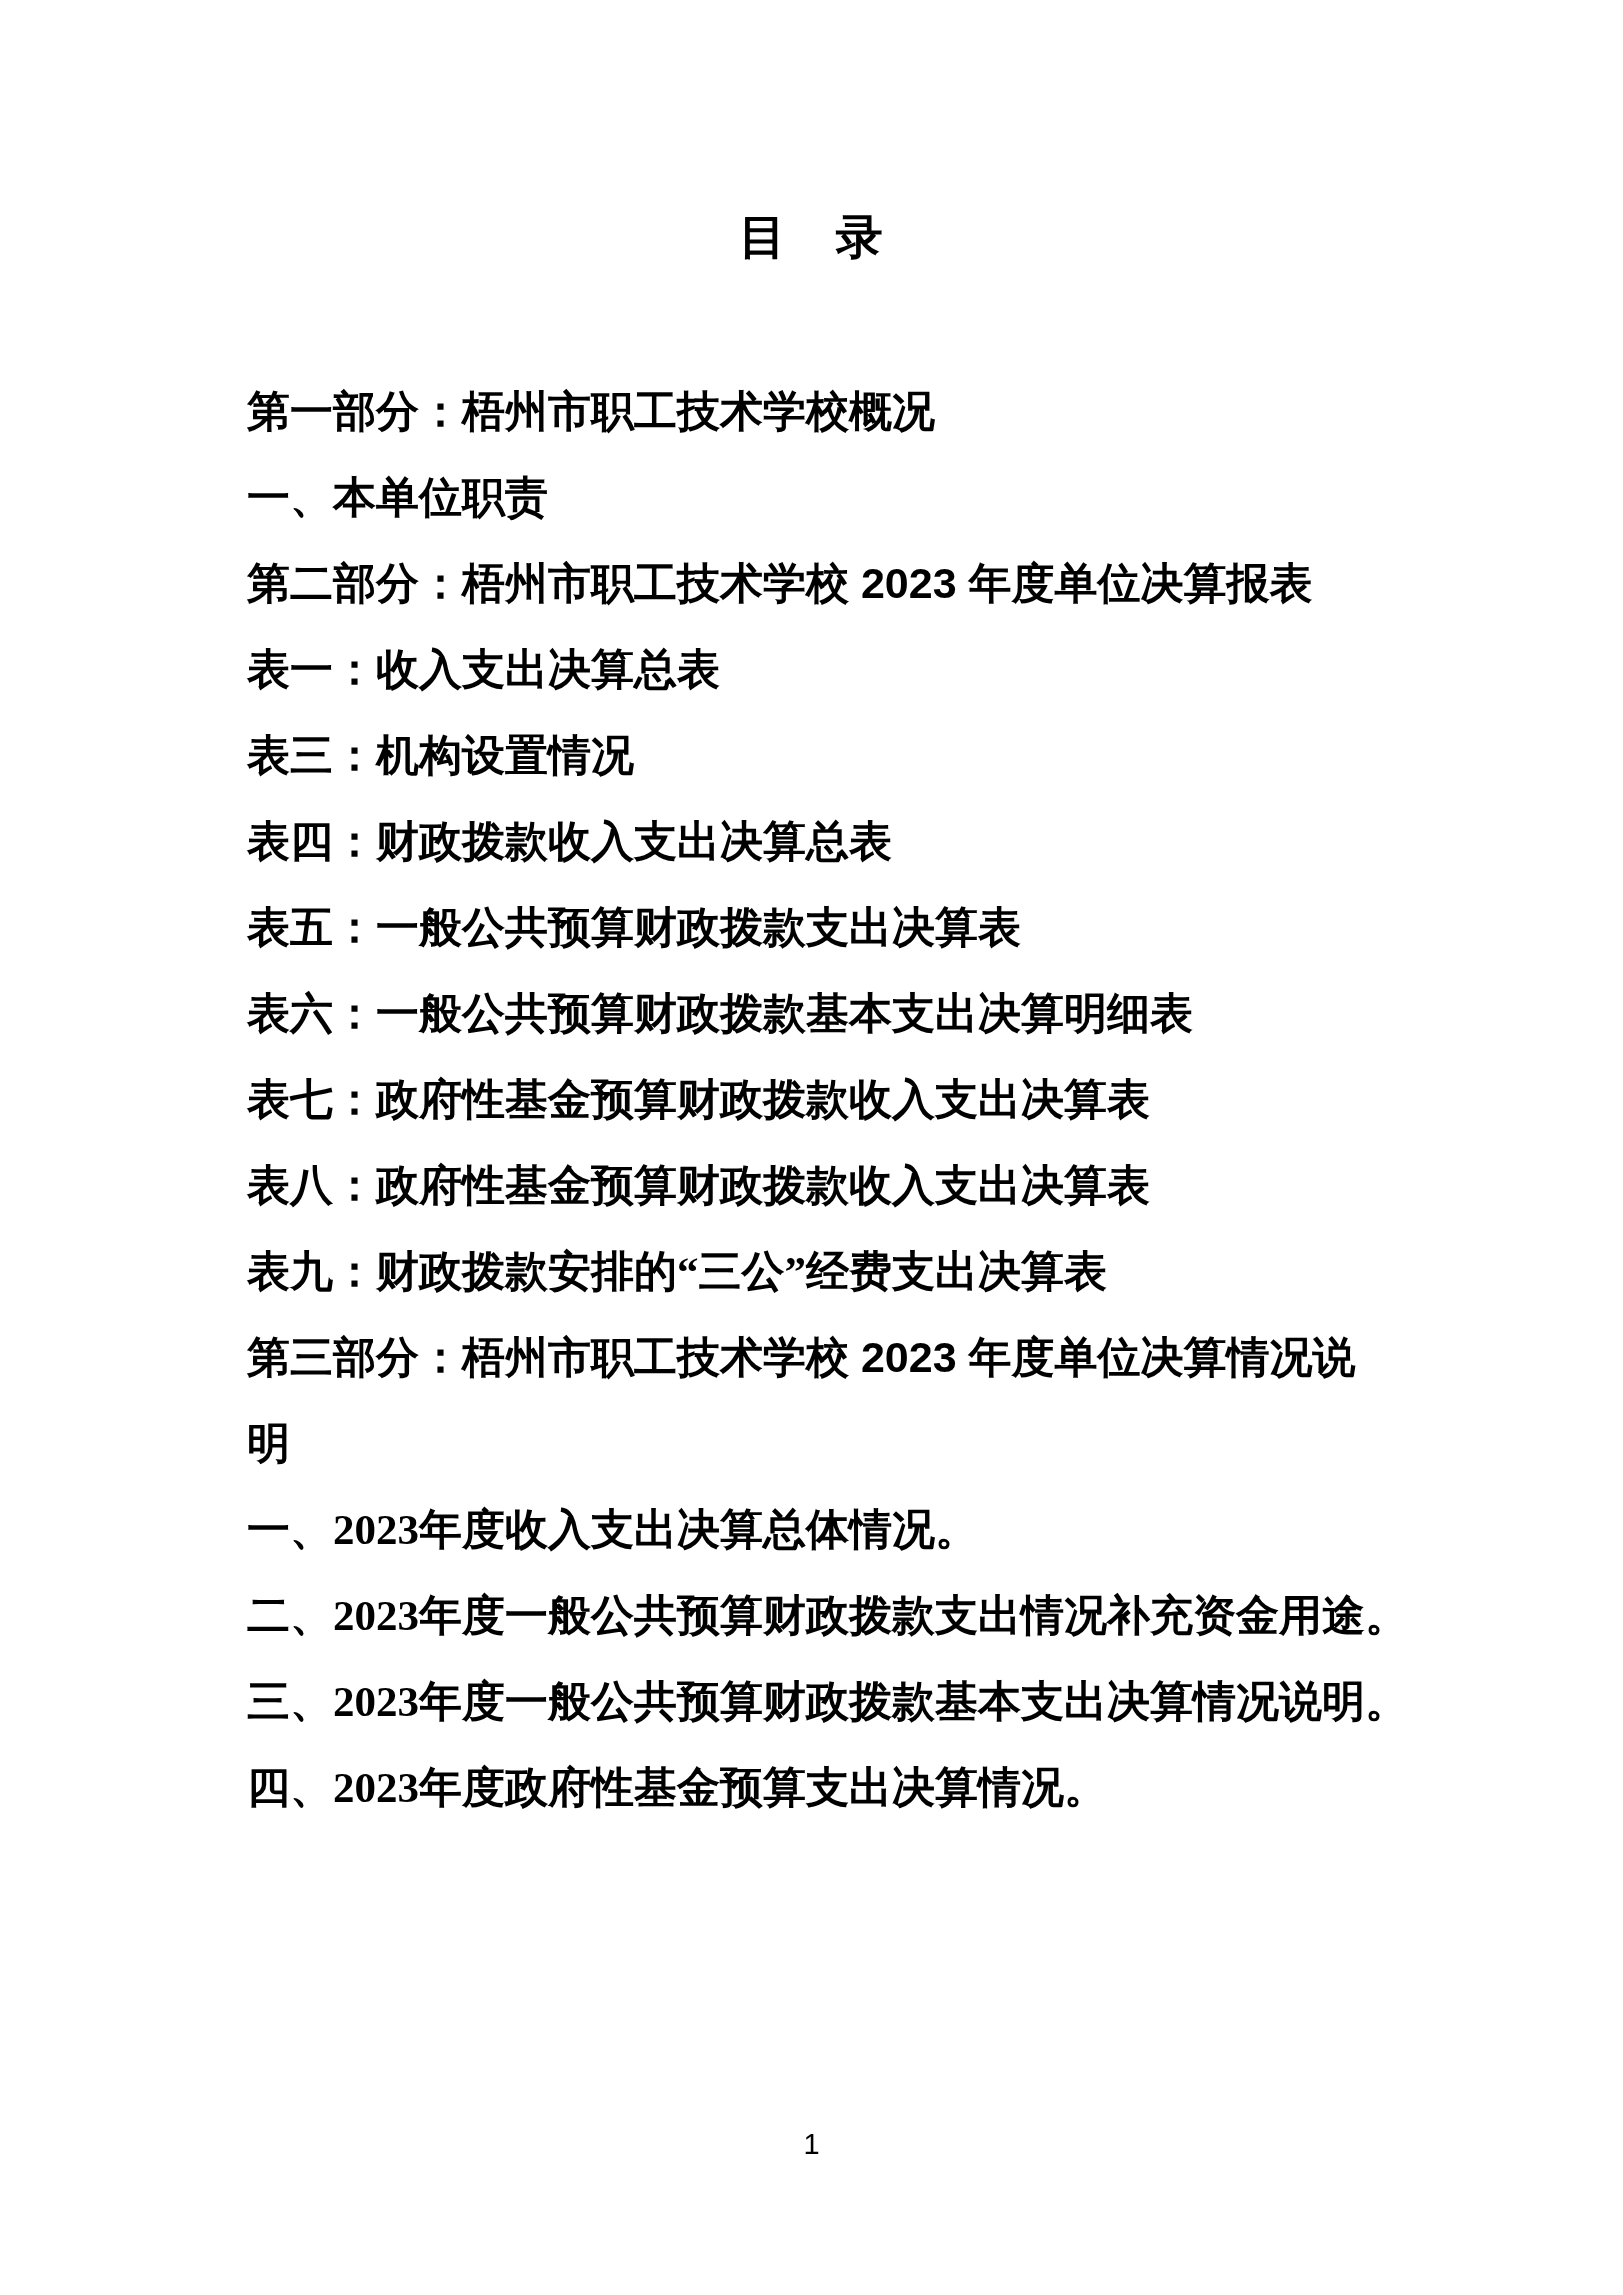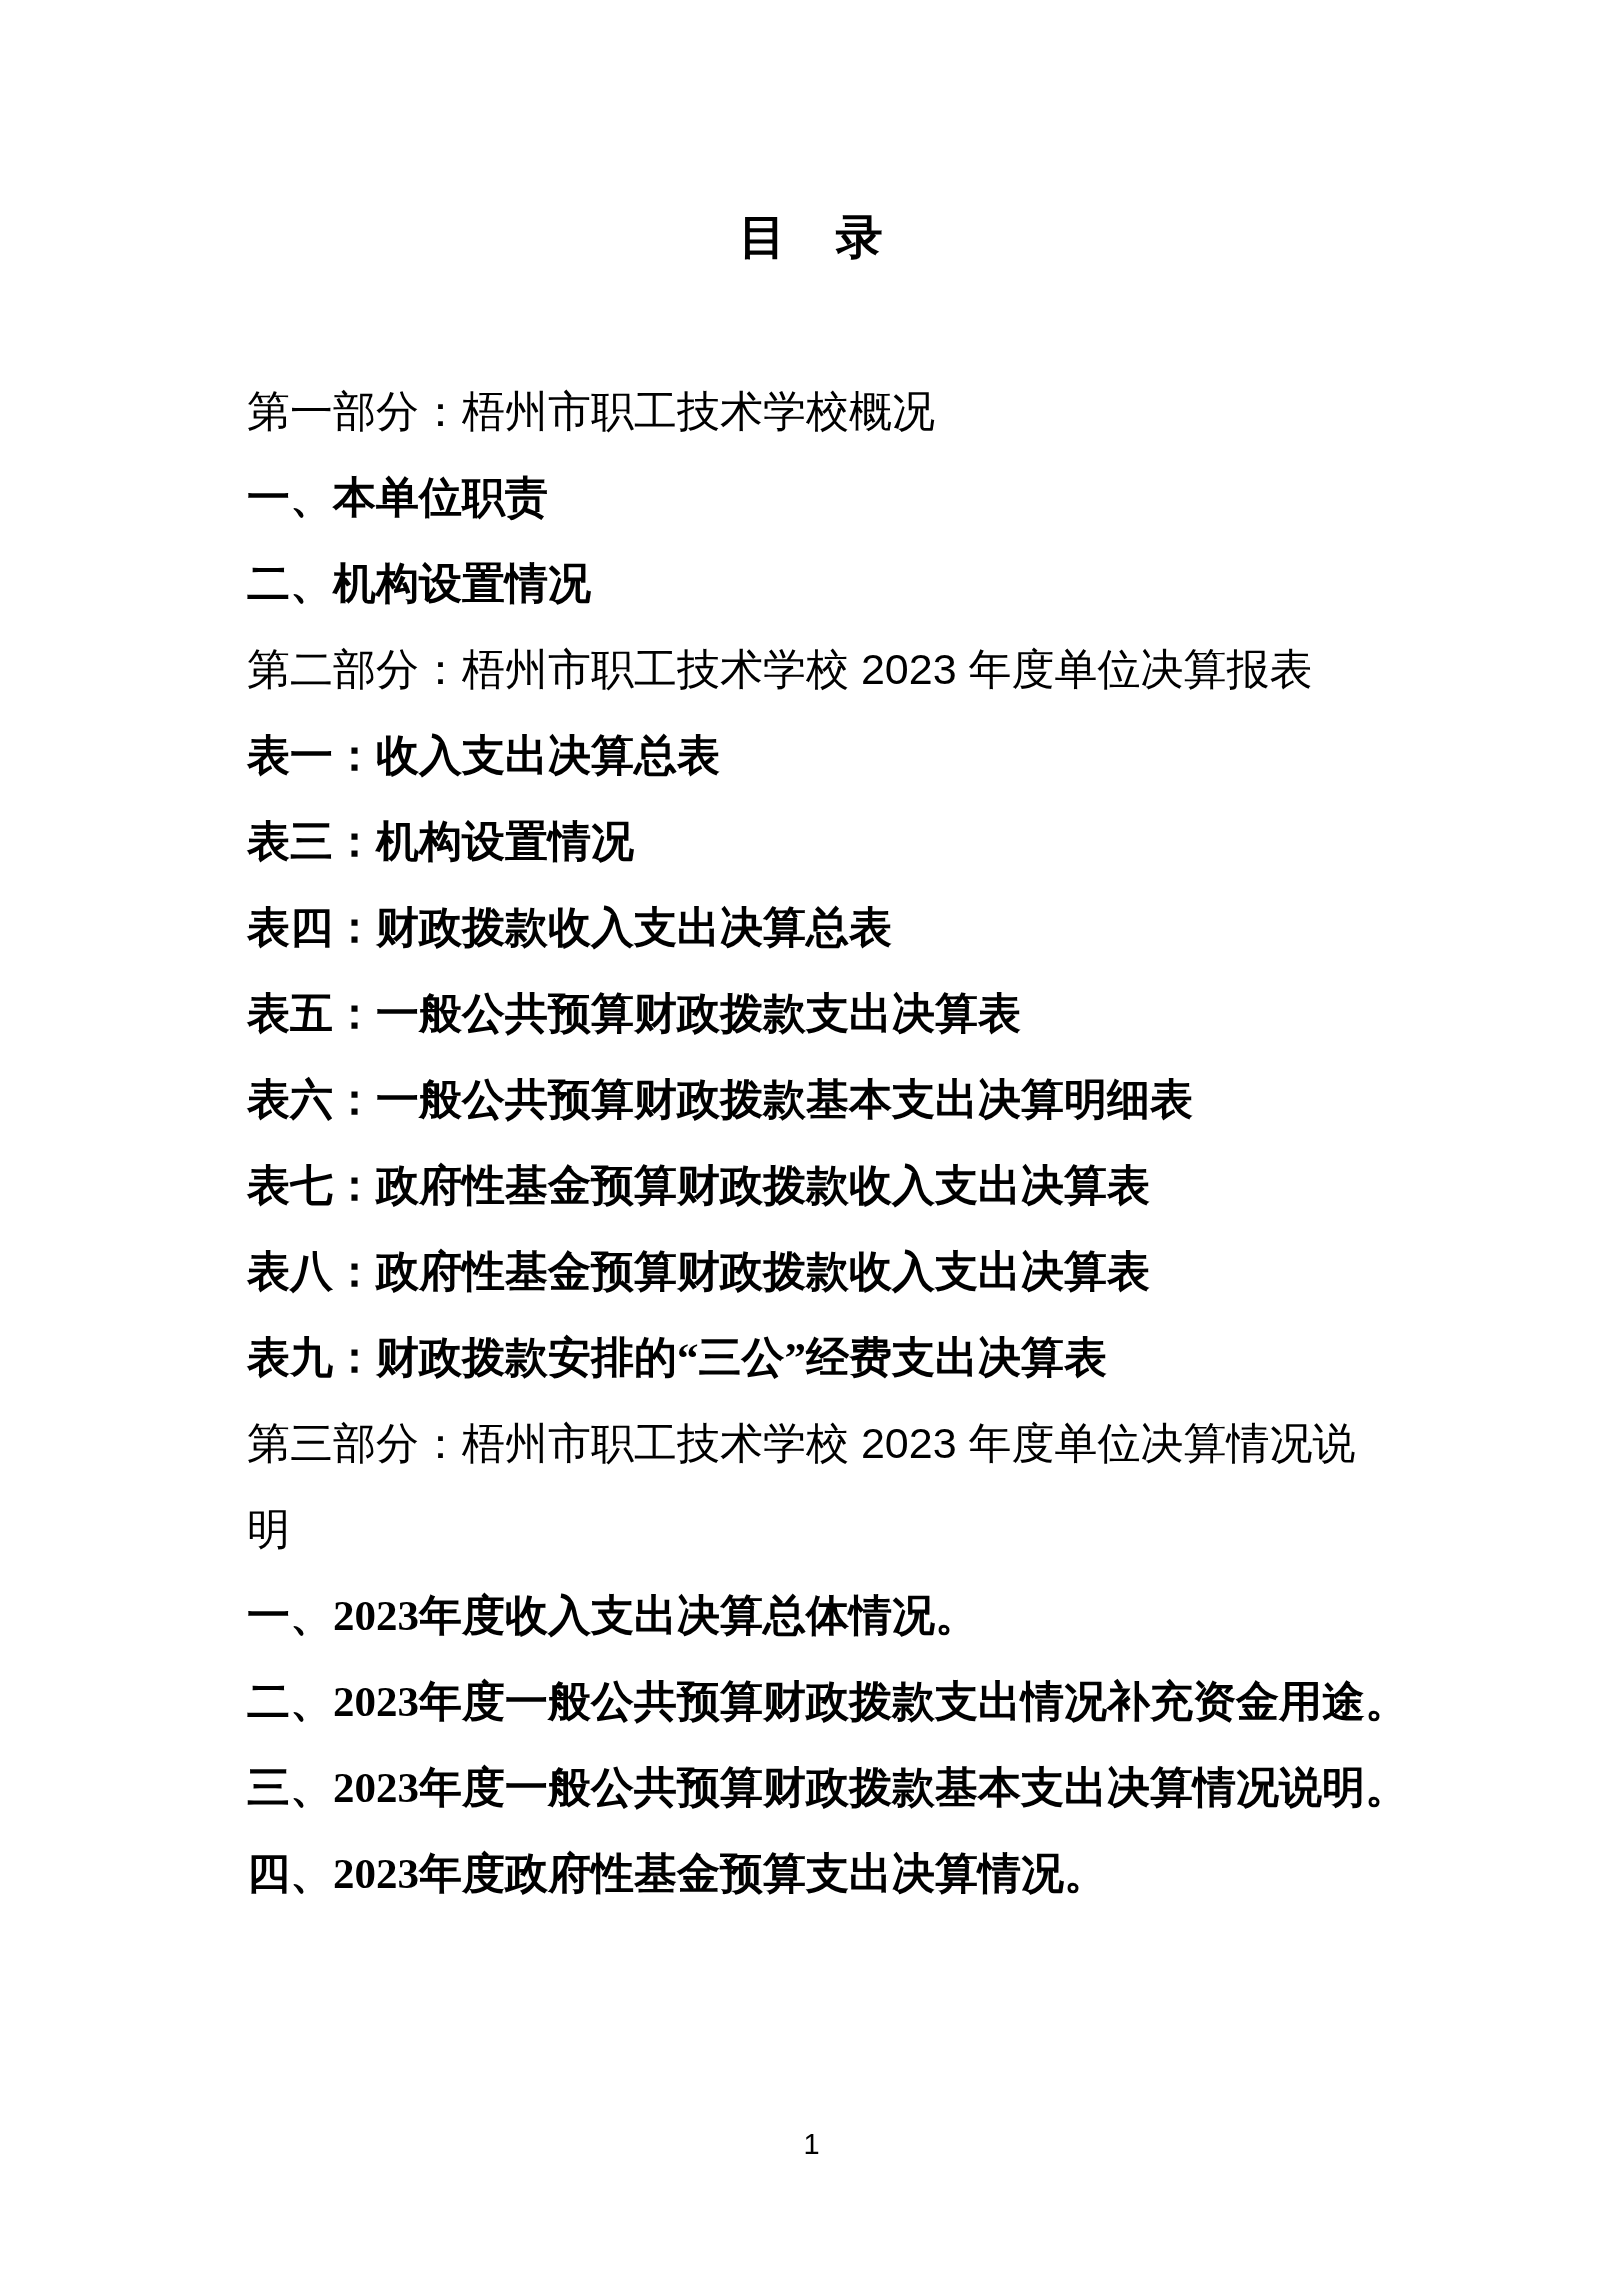--- a/index.html
+++ b/index.html
@@ -38,21 +38,21 @@
   .toc-line {
     height: 86px;
     display: flex;
     align-items: center;
     white-space: nowrap;
     font-size: 43px;
     color: #000000;
   }
   .toc-line.heading {
     font-family: "Liberation Sans", "DejaVu Sans", sans-serif;
-    font-weight: normal;
+    font-weight: bold;
   }
   .toc-line.body {
     font-family: "Liberation Serif", "DejaVu Serif", serif;
     font-weight: bold;
   }
   .page-number {
     position: absolute;
     top: 2127px;
     left: 0;
     width: 100%;
@@ -66,21 +66,20 @@
 </head>
 <body>
 
 <div class="page">
 
   <h1 class="doc-title">目　录</h1>
 
   <div class="toc">
     <div class="toc-line heading">第一部分：梧州市职工技术学校概况</div>
     <div class="toc-line body">一、本单位职责</div>
-    <div class="toc-line body">二、机构设置情况</div>
     <div class="toc-line heading">第二部分：梧州市职工技术学校 2023 年度单位决算报表</div>
     <div class="toc-line body">表一：收入支出决算总表</div>
     <div class="toc-line body">表三：机构设置情况</div>
     <div class="toc-line body">表四：财政拨款收入支出决算总表</div>
     <div class="toc-line body">表五：一般公共预算财政拨款支出决算表</div>
     <div class="toc-line body">表六：一般公共预算财政拨款基本支出决算明细表</div>
     <div class="toc-line body">表七：政府性基金预算财政拨款收入支出决算表</div>
     <div class="toc-line body">表八：政府性基金预算财政拨款收入支出决算表</div>
     <div class="toc-line body">表九：财政拨款安排的“三公”经费支出决算表</div>
     <div class="toc-line heading">第三部分：梧州市职工技术学校 2023 年度单位决算情况说</div>

